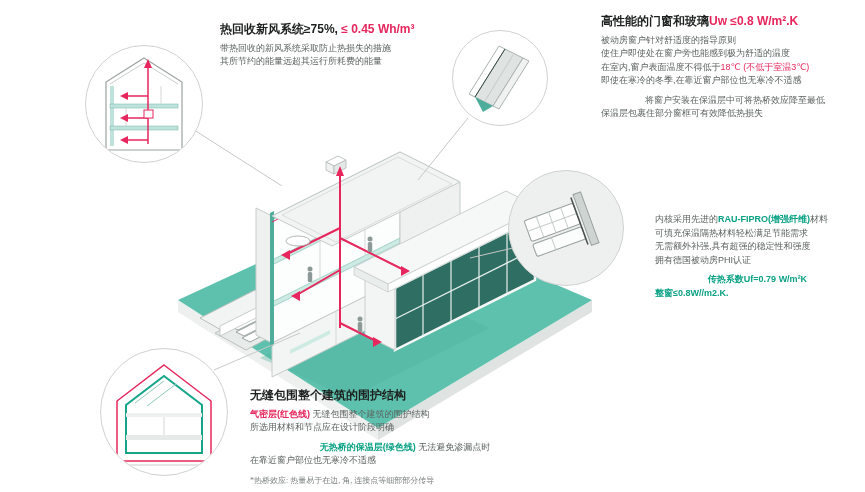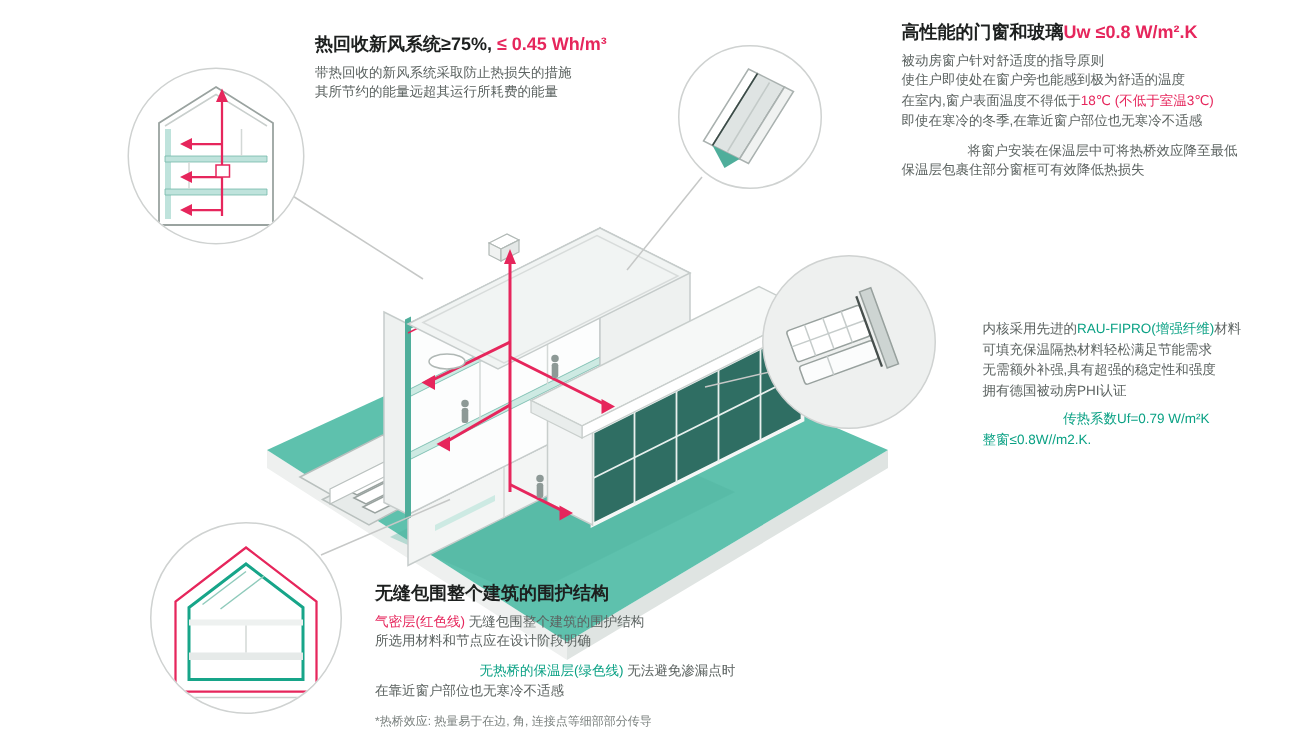--- a/index.html
+++ b/index.html
@@ -12,23 +12,23 @@
   .main-illu{position:absolute;left:160px;top:88px;z-index:1;}
   .circle{
     position:absolute;border-radius:50%;border:1px solid #cfd2d1;background:#ffffff;
     overflow:hidden;z-index:4;display:flex;align-items:center;justify-content:center;
   }
   .circle.gray{background:#eef0ef;}
   .note{position:absolute;z-index:5;font-size:9px;line-height:1.5;color:#5c6361;}
   .note .title{font-size:12px;font-weight:bold;color:#1d201f;line-height:1.3;margin-bottom:4px;letter-spacing:0;}
   .t-red{color:#e6265c;}
   .t-teal{color:#0aa184;}
-  .b{font-weight:normal;}
+  .b{font-weight:bold;}
   .gap{margin-top:6px;text-align:center;}
-  .footnote{margin-top:7px;font-size:8px;color:#7a807e;}
+  .footnote{margin-top:7px;font-size:8px;color:#7a807e;font-family:Liberation Serif, serif;}
 </style>
 </head>
 <body>
 
 <div class="canvas">
 
   <svg class="leaders" width="865" height="492" viewBox="0 0 865 492">
     <g stroke="#c6c8c7" stroke-width="1" fill="none">
       <line x1="191" y1="128" x2="282" y2="186"></line>
       <line x1="468" y1="118" x2="418" y2="180"></line>
@@ -181,21 +181,21 @@
       <path d="M63,16 L110,52 L110,112 L16,112 L16,52 Z" fill="#ffffff" stroke="#e6265c" stroke-width="1.5"></path>
       <path d="M63,27 L101,56 L101,104 L25,104 L25,56 Z" fill="none" stroke="#17a589" stroke-width="2"></path>
       <rect x="25" y="86" width="76" height="5" fill="#e6eae9"></rect>
       <rect x="25" y="64" width="76" height="4" fill="#eef1f0"></rect>
       <line x1="34" y1="54" x2="63" y2="32" stroke="#8fcabb" stroke-width="1"></line>
       <line x1="46" y1="57" x2="75" y2="35" stroke="#8fcabb" stroke-width="1"></line>
       <line x1="63" y1="68" x2="63" y2="86" stroke="#d3d8d6" stroke-width="1"></line>
     </svg>
   </div>
 
-  <div class="note" style="left:210px;top:22px;width:310px">
+  <div class="note" style="left:220px;top:22px;width:310px">
     <div class="title"><span>热回收新风系统≥75%,</span><span class="t-red"> ≤ 0.45 Wh/m³</span></div>
     <div>带热回收的新风系统采取防止热损失的措施</div>
     <div>其所节约的能量远超其运行所耗费的能量</div>
   </div>
 
   <div class="note" style="left:601px;top:14px;width:268px">
     <div class="title"><span>高性能的门窗和玻璃</span><span class="t-red">Uw ≤0.8 W/m².K</span></div>
     <div>被动房窗户针对舒适度的指导原则</div>
     <div>使住户即使处在窗户旁也能感到极为舒适的温度</div>
     <div><span>在室内,窗户表面温度不得低于</span><span class="t-red">18℃ (不低于室温3℃)</span></div>

